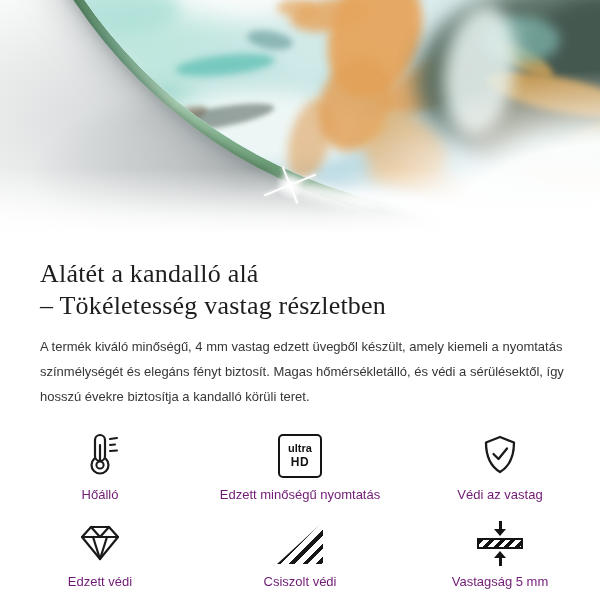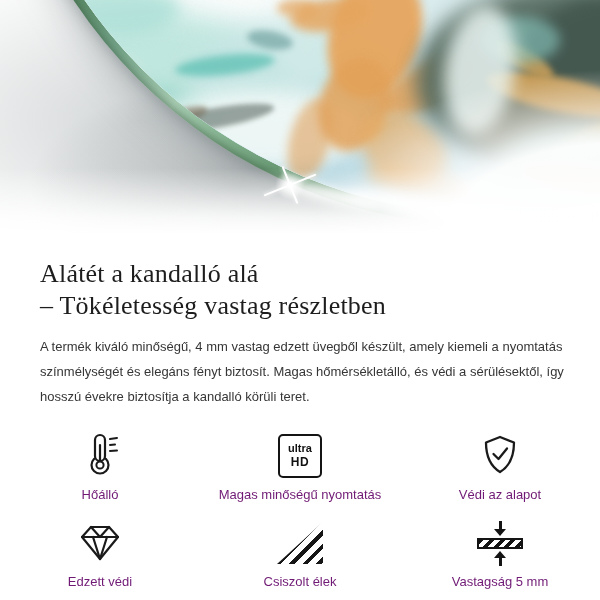--- a/index.html
+++ b/index.html
@@ -201,51 +201,51 @@
       <span class="f-label">Hőálló</span>
     </div>
 
     <div class="feature">
       <div class="icon-box">
         <div class="uhd-box">
           <span class="uhd-top">ultra</span>
           <span class="uhd-bottom">HD</span>
         </div>
       </div>
-      <span class="f-label">Magas minőségű nyomtatás</span>
+      <span class="f-label">Edzett minőségű nyomtatás</span>
     </div>
 
     <div class="feature">
       <div class="icon-box">
         <svg class="ic" width="44" height="46" viewBox="0 0 44 46">
           <path d="M22 4 L36 9.5 C36 24 31 33.5 22 39 C13 33.5 8 24 8 9.5 Z" stroke-width="2.3"></path>
           <polyline points="15.5 21 20.5 26 29 15.5" stroke-width="2.3"></polyline>
         </svg>
       </div>
-      <span class="f-label">Védi az alapot</span>
+      <span class="f-label">Védi az vastag</span>
     </div>
 
     <div class="feature">
       <div class="icon-box">
         <svg class="ic" width="48" height="42" viewBox="0 0 48 42" stroke-width="2">
           <path d="M6 15 L15 5 H33 L42 15 L24 37 Z"></path>
           <line x1="6" y1="15" x2="42" y2="15"></line>
           <path d="M15 5 L24 15 L33 5"></path>
           <line x1="17" y1="15" x2="24" y2="37"></line>
           <line x1="31" y1="15" x2="24" y2="37"></line>
         </svg>
       </div>
       <span class="f-label">Edzett védi</span>
     </div>
 
     <div class="feature">
       <div class="icon-box">
         <div class="stripes"></div>
       </div>
-      <span class="f-label">Csiszolt élek</span>
+      <span class="f-label">Csiszolt védi</span>
     </div>
 
     <div class="feature">
       <div class="icon-box">
         <div class="thick">
           <span class="t-stem"></span>
           <span class="t-head-down"></span>
           <span class="t-bar"></span>
           <span class="t-head-up"></span>
           <span class="t-stem"></span>

